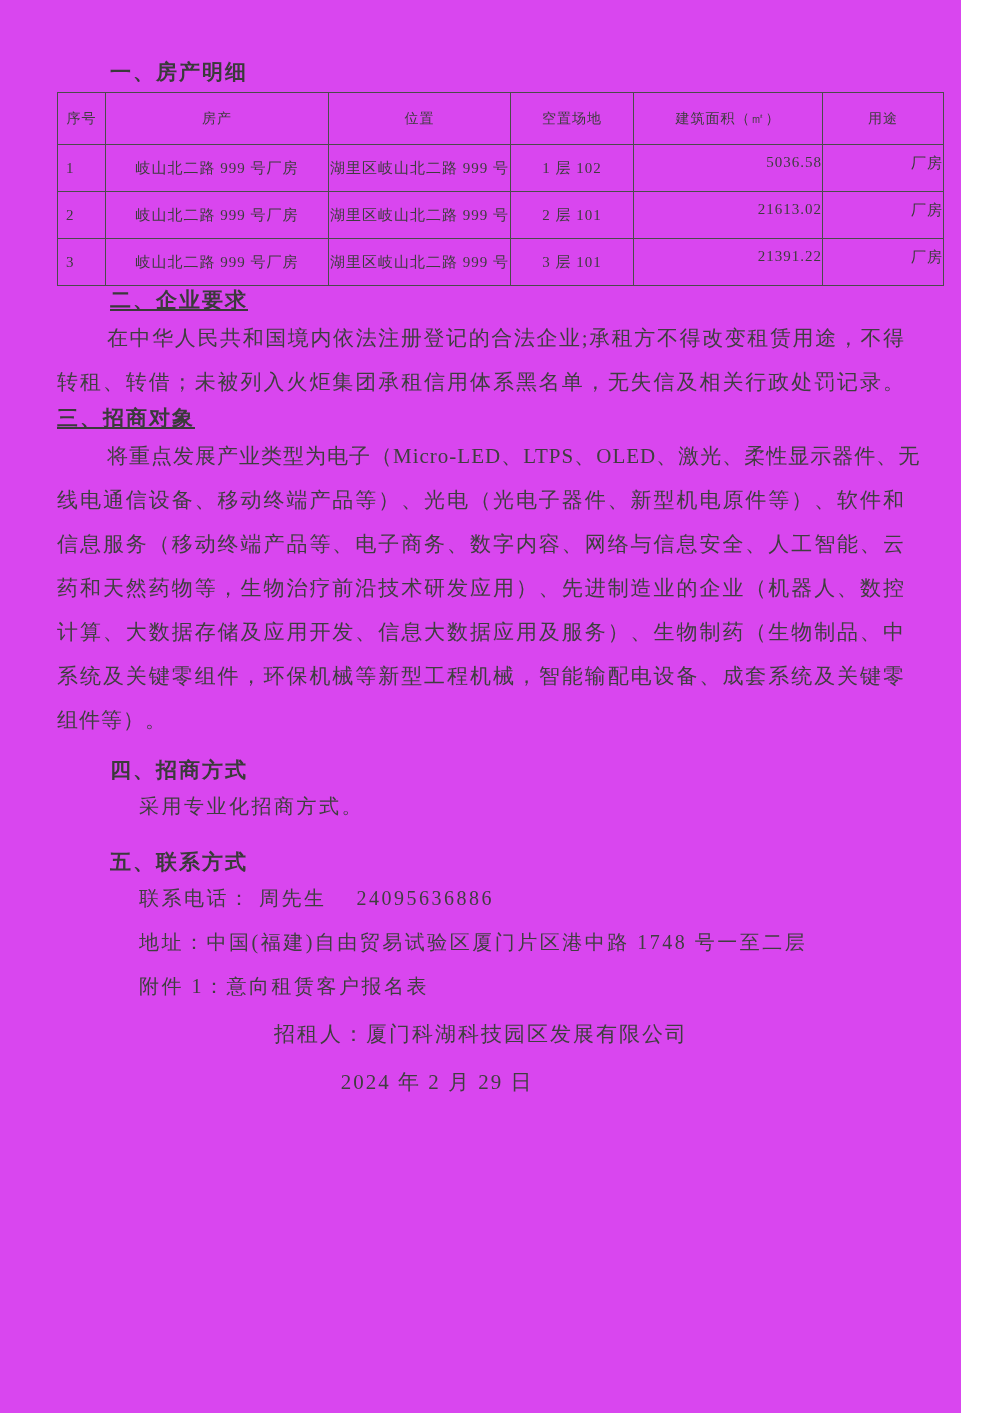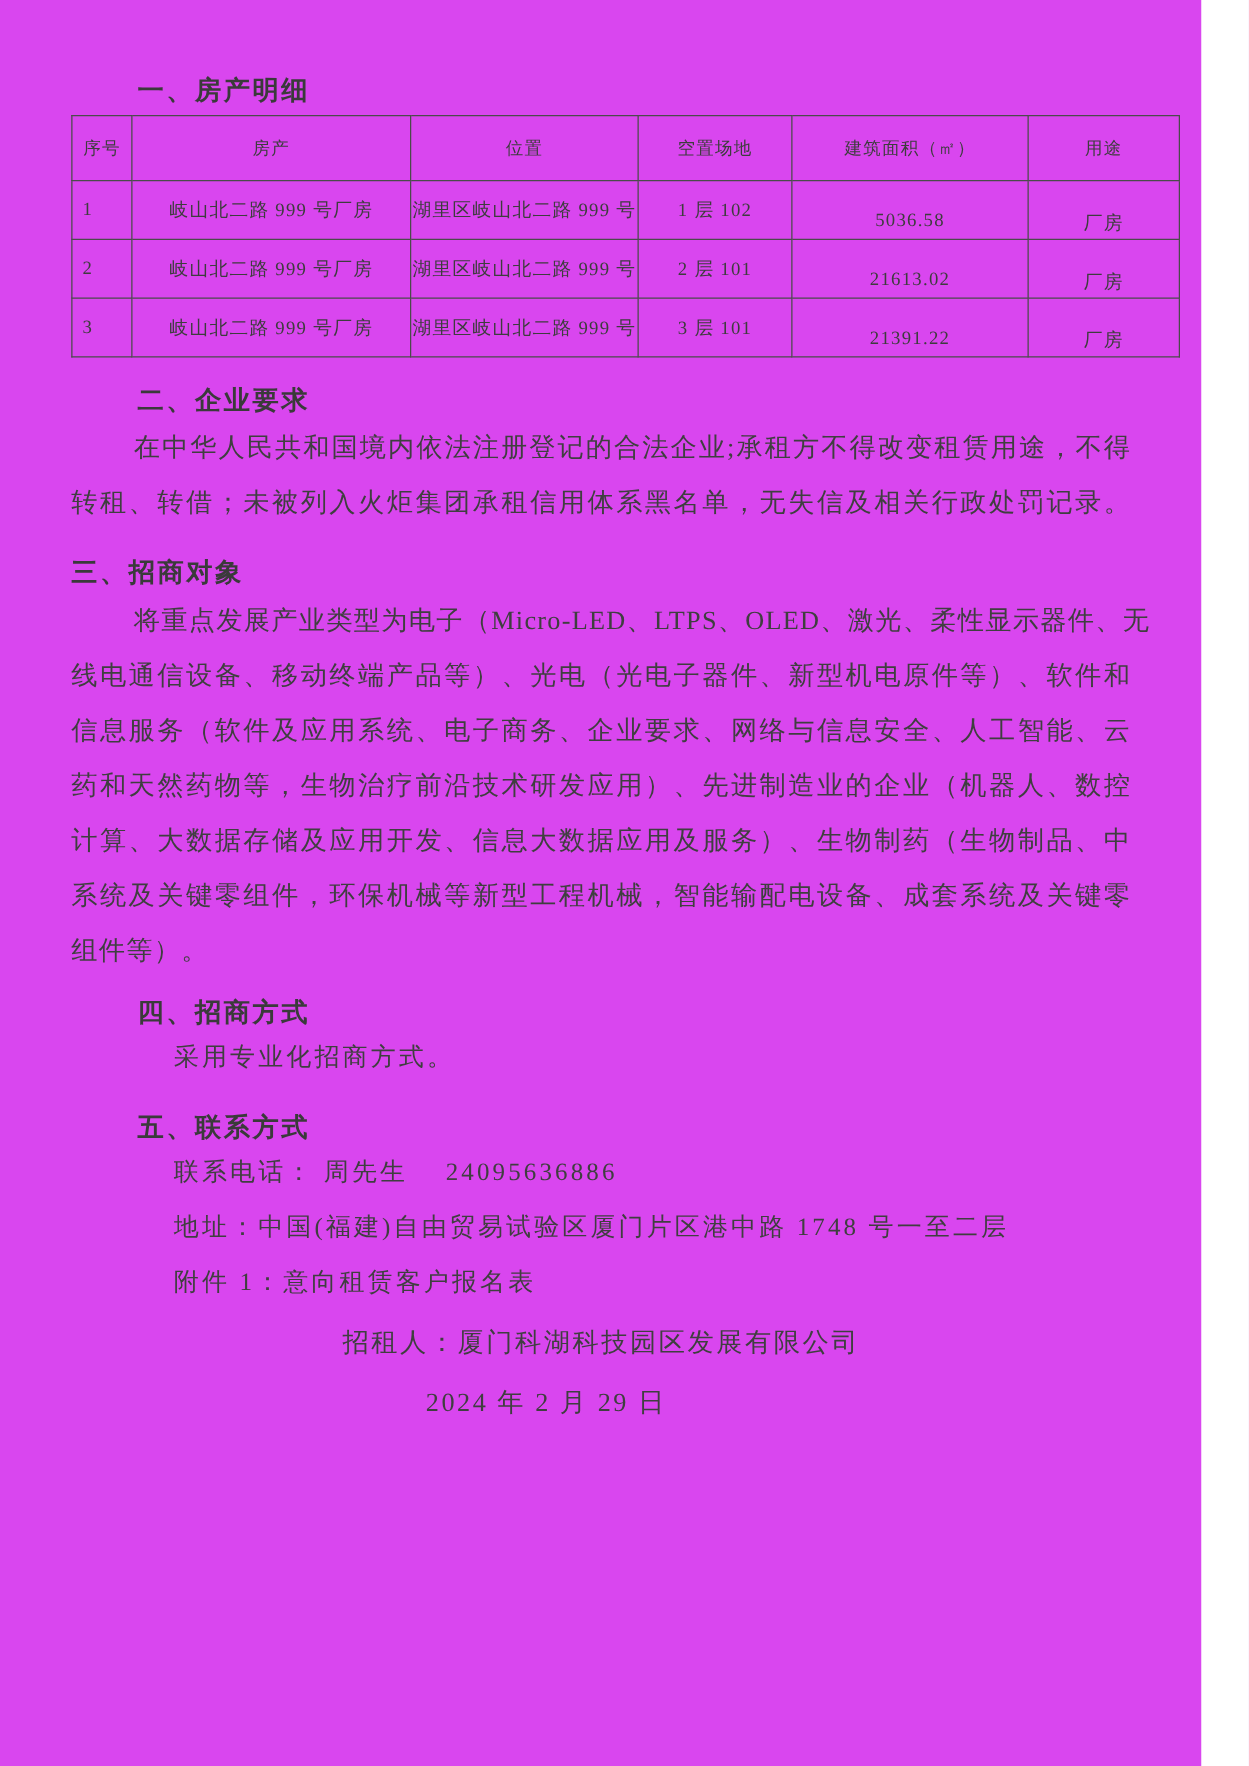--- a/index.html
+++ b/index.html
@@ -40,36 +40,36 @@
     vertical-align: middle;
     color: #3d3d3d;
     padding: 0;
     overflow: hidden;
   }
   .prop-table thead tr { height: 52px; margin-top: 12px; }
   .prop-table thead th { font-size: 14px; letter-spacing: 1px; }
   .prop-table tbody tr { height: 47px; }
   .prop-table tbody td { font-size: 15px; letter-spacing: 1px; }
   .prop-table td.seq-cell { text-align: left; padding-left: 8px; }
-  .prop-table td.v-top { vertical-align: top; padding-top: 24px; }
+  .prop-table td.v-top { vertical-align: top; padding-top: 9px; text-align: right; }
   
   .jline {
     font-size: 21px;
     line-height: 44px;
     height: 44px;
     text-align: justify;
     text-align-last: justify;
     letter-spacing: 1px;
     white-space: nowrap;
     color: #3f3f3f;
   }
   .jline.first { padding-left: 50px; }
   .jline.last { text-align-last: left; white-space: normal; }
   .para { margin-top: 2px; }
-  .mt8  { margin-top: 20px; }
+  .mt8  { margin-top: 0; text-decoration: underline; }
   .mt14 { margin-top: 14px; }
   .mt20 { margin-top: 20px; }
   .bodyline {
     font-size: 20px;
     line-height: 44px;
     height: 44px;
     letter-spacing: 2.5px;
     color: #3f3f3f;
   }
   .indent-body { margin-left: 82px; }
@@ -141,21 +141,21 @@
   <div class="sec-heading indent-head mt8">二、企业要求</div>
   <div class="para">
     <div class="jline first">在中华人民共和国境内依法注册登记的合法企业;承租方不得改变租赁用途，不得</div>
     <div class="jline">转租、转借；未被列入火炬集团承租信用体系黑名单，无失信及相关行政处罚记录。</div>
   </div>
 
   <div class="sec-heading mt8">三、招商对象</div>
   <div class="para">
     <div class="jline first">将重点发展产业类型为电子（Micro-LED、LTPS、OLED、激光、柔性显示器件、无</div>
     <div class="jline">线电通信设备、移动终端产品等）、光电（光电子器件、新型机电原件等）、软件和</div>
-    <div class="jline">信息服务（软件及应用系统、电子商务、企业要求、网络与信息安全、人工智能、云</div>
+    <div class="jline">信息服务（移动终端产品等、电子商务、数字内容、网络与信息安全、人工智能、云</div>
     <div class="jline">药和天然药物等，生物治疗前沿技术研发应用）、先进制造业的企业（机器人、数控</div>
     <div class="jline">计算、大数据存储及应用开发、信息大数据应用及服务）、生物制药（生物制品、中</div>
     <div class="jline">系统及关键零组件，环保机械等新型工程机械，智能输配电设备、成套系统及关键零</div>
     <div class="jline last">组件等）。</div>
   </div>
 
   <div class="sec-heading indent-head mt14">四、招商方式</div>
   <div class="bodyline indent-body">采用专业化招商方式。</div>
 
   <div class="sec-heading indent-head mt20">五、联系方式</div>

